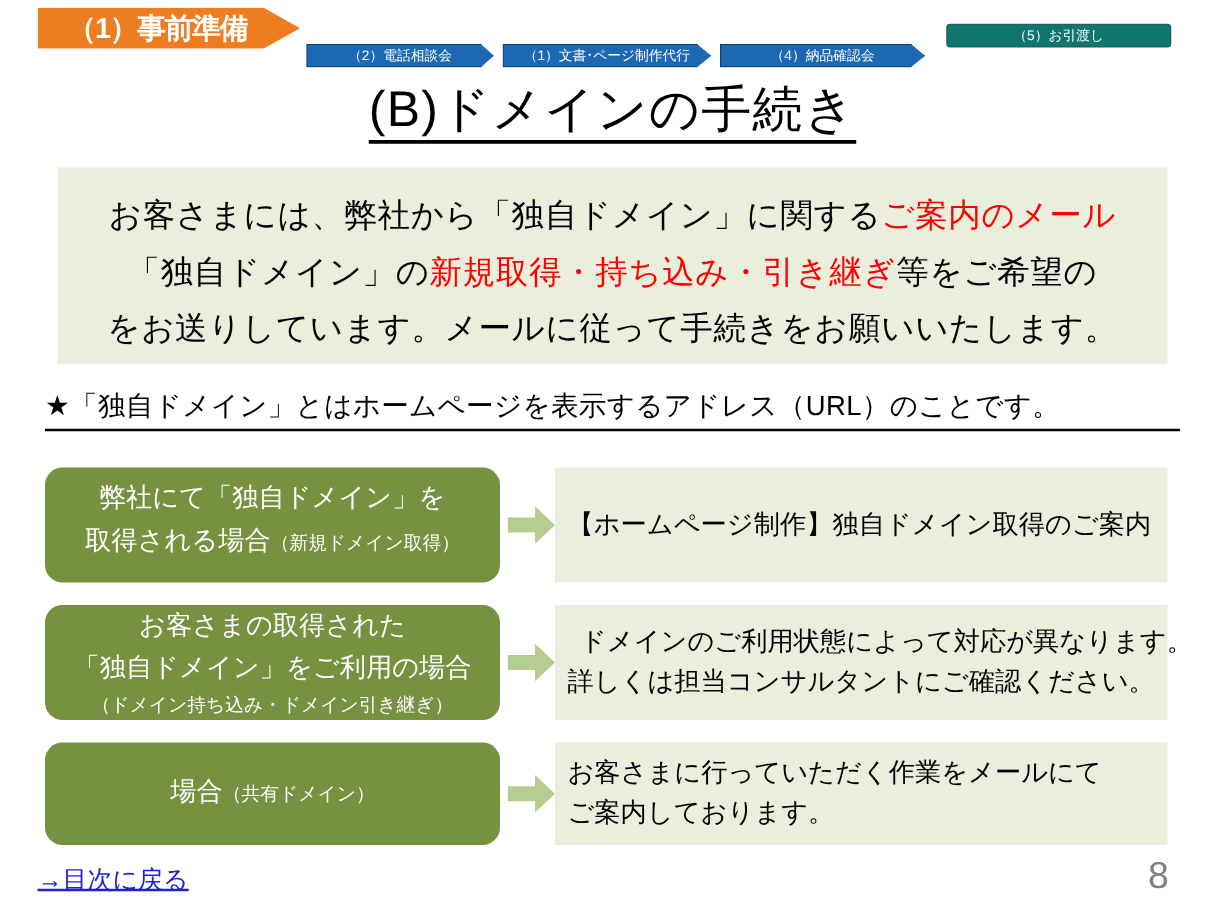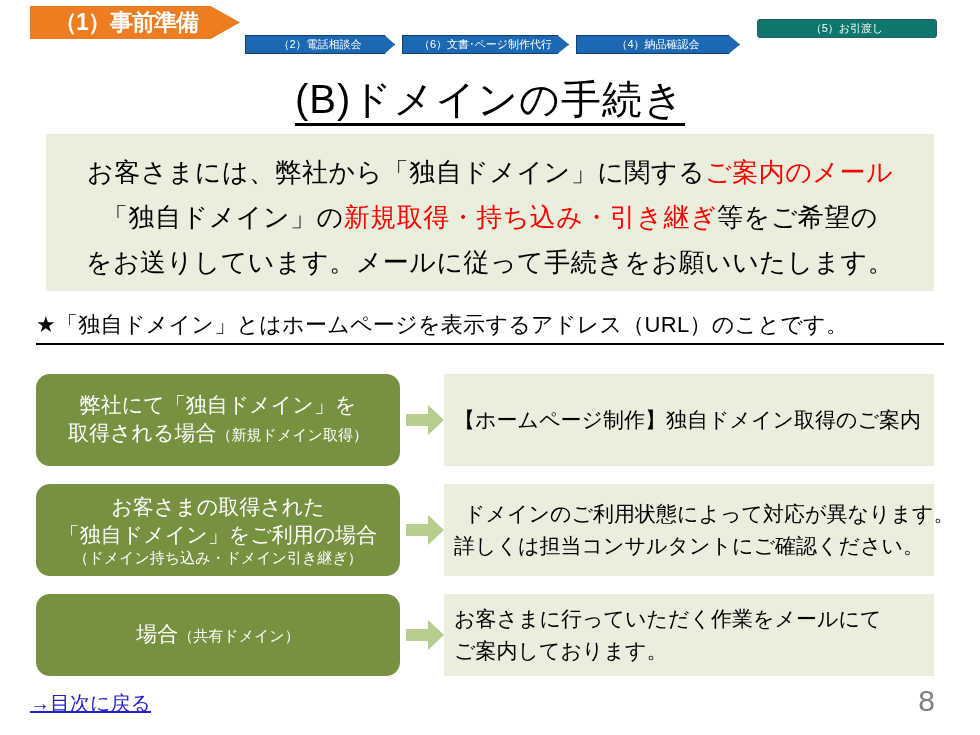--- a/index.html
+++ b/index.html
@@ -44,21 +44,21 @@
   #step-5{
     left:757px; width:180px; height:19px; top:19px;
     background:#0f766e;
     border:1px solid #285c68;
     border-radius:3px;
     font-size:11px;
   }
 
   
   #slide-title{
-    position:absolute; left:0; top:72px; width:980px;
+    position:absolute; left:0; top:60px; width:980px;
     text-align:center;
     font-size:40px; font-weight:normal;
     letter-spacing:1px;
   }
   #slide-title span{
     border-bottom:3px solid #000;
     padding-bottom:2px;
   }
 
   
@@ -99,21 +99,21 @@
     background:#76913F;
     border-radius:14px;
     color:#ffffff;
     display:flex; flex-direction:column;
     align-items:center; justify-content:center;
     box-sizing:border-box;
     padding:2px 6px;
     text-align:right;
   }
   .case-l1{ font-size:21px; line-height:28px; white-space:nowrap;}
-  .case-l2{ font-size:21px; line-height:28px; white-space:nowrap;}
+  .case-l2{ font-size:21px; line-height:40px; white-space:nowrap;}
   .case-sub{ font-size:15px; }
 
   .arrow{
     position:absolute; left:406px; width:38px; height:30px;
     top:calc(50% - 15px);
     background:#B5CD8E;
     clip-path:polygon(0% 30%, 58% 30%, 58% 0%, 100% 50%, 58% 100%, 58% 70%, 0% 70%);
   }
 
   .result-box{
@@ -148,21 +148,21 @@
 <body>
 
 <div id="step-nav">
   <div class="step step-active" id="step-1">
     <span>（1）事前準備</span>
   </div>
   <div class="step step-chev" id="step-2">
     <span>（2）電話相談会</span>
   </div>
   <div class="step step-chev" id="step-3">
-    <span>（6）文書･ページ制作代行</span>
+    <span>（1）文書･ページ制作代行</span>
   </div>
   <div class="step step-chev" id="step-4">
     <span>（4）納品確認会</span>
   </div>
   <div class="step" id="step-5">
     <span>（5）お引渡し</span>
   </div>
 </div>
 
 <div id="slide-title">

